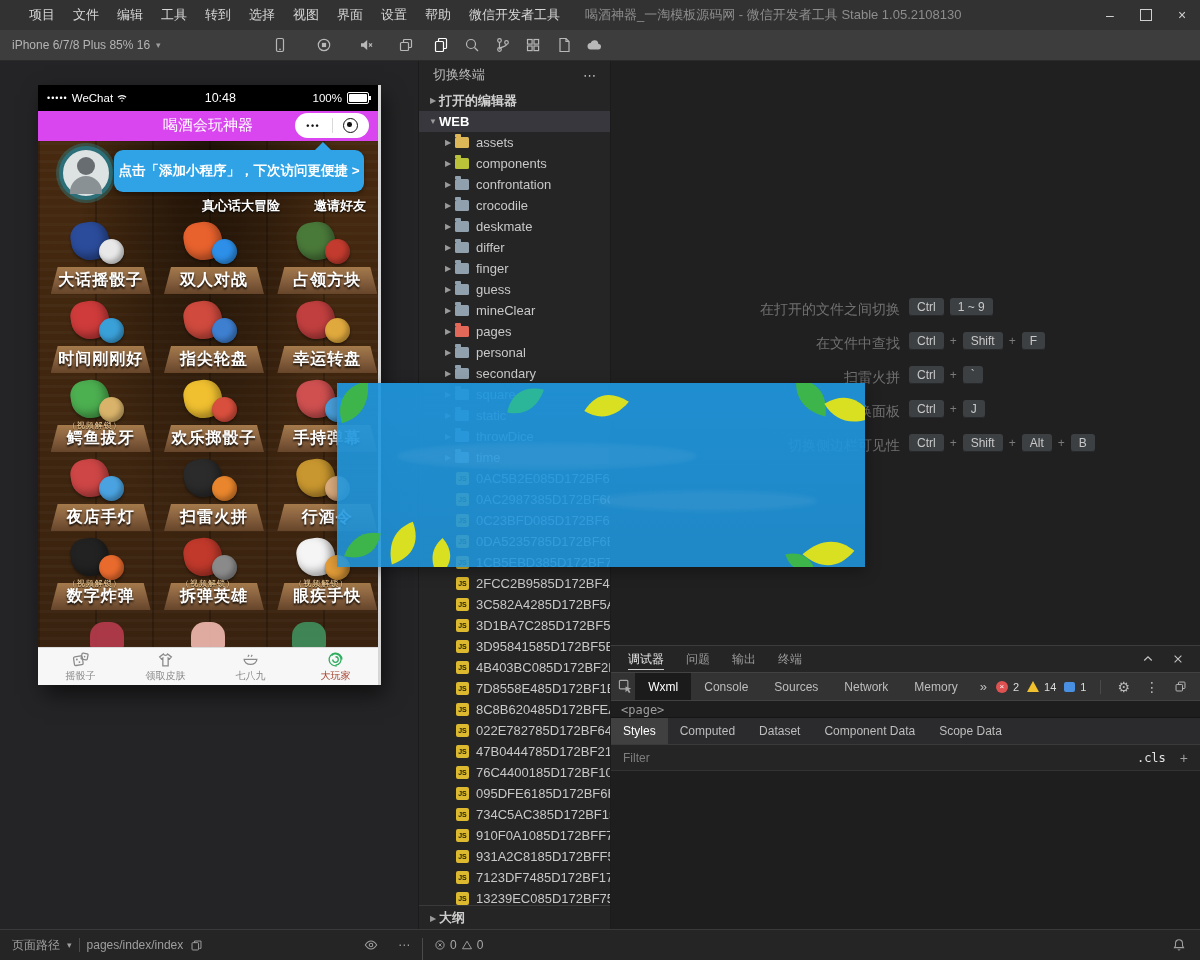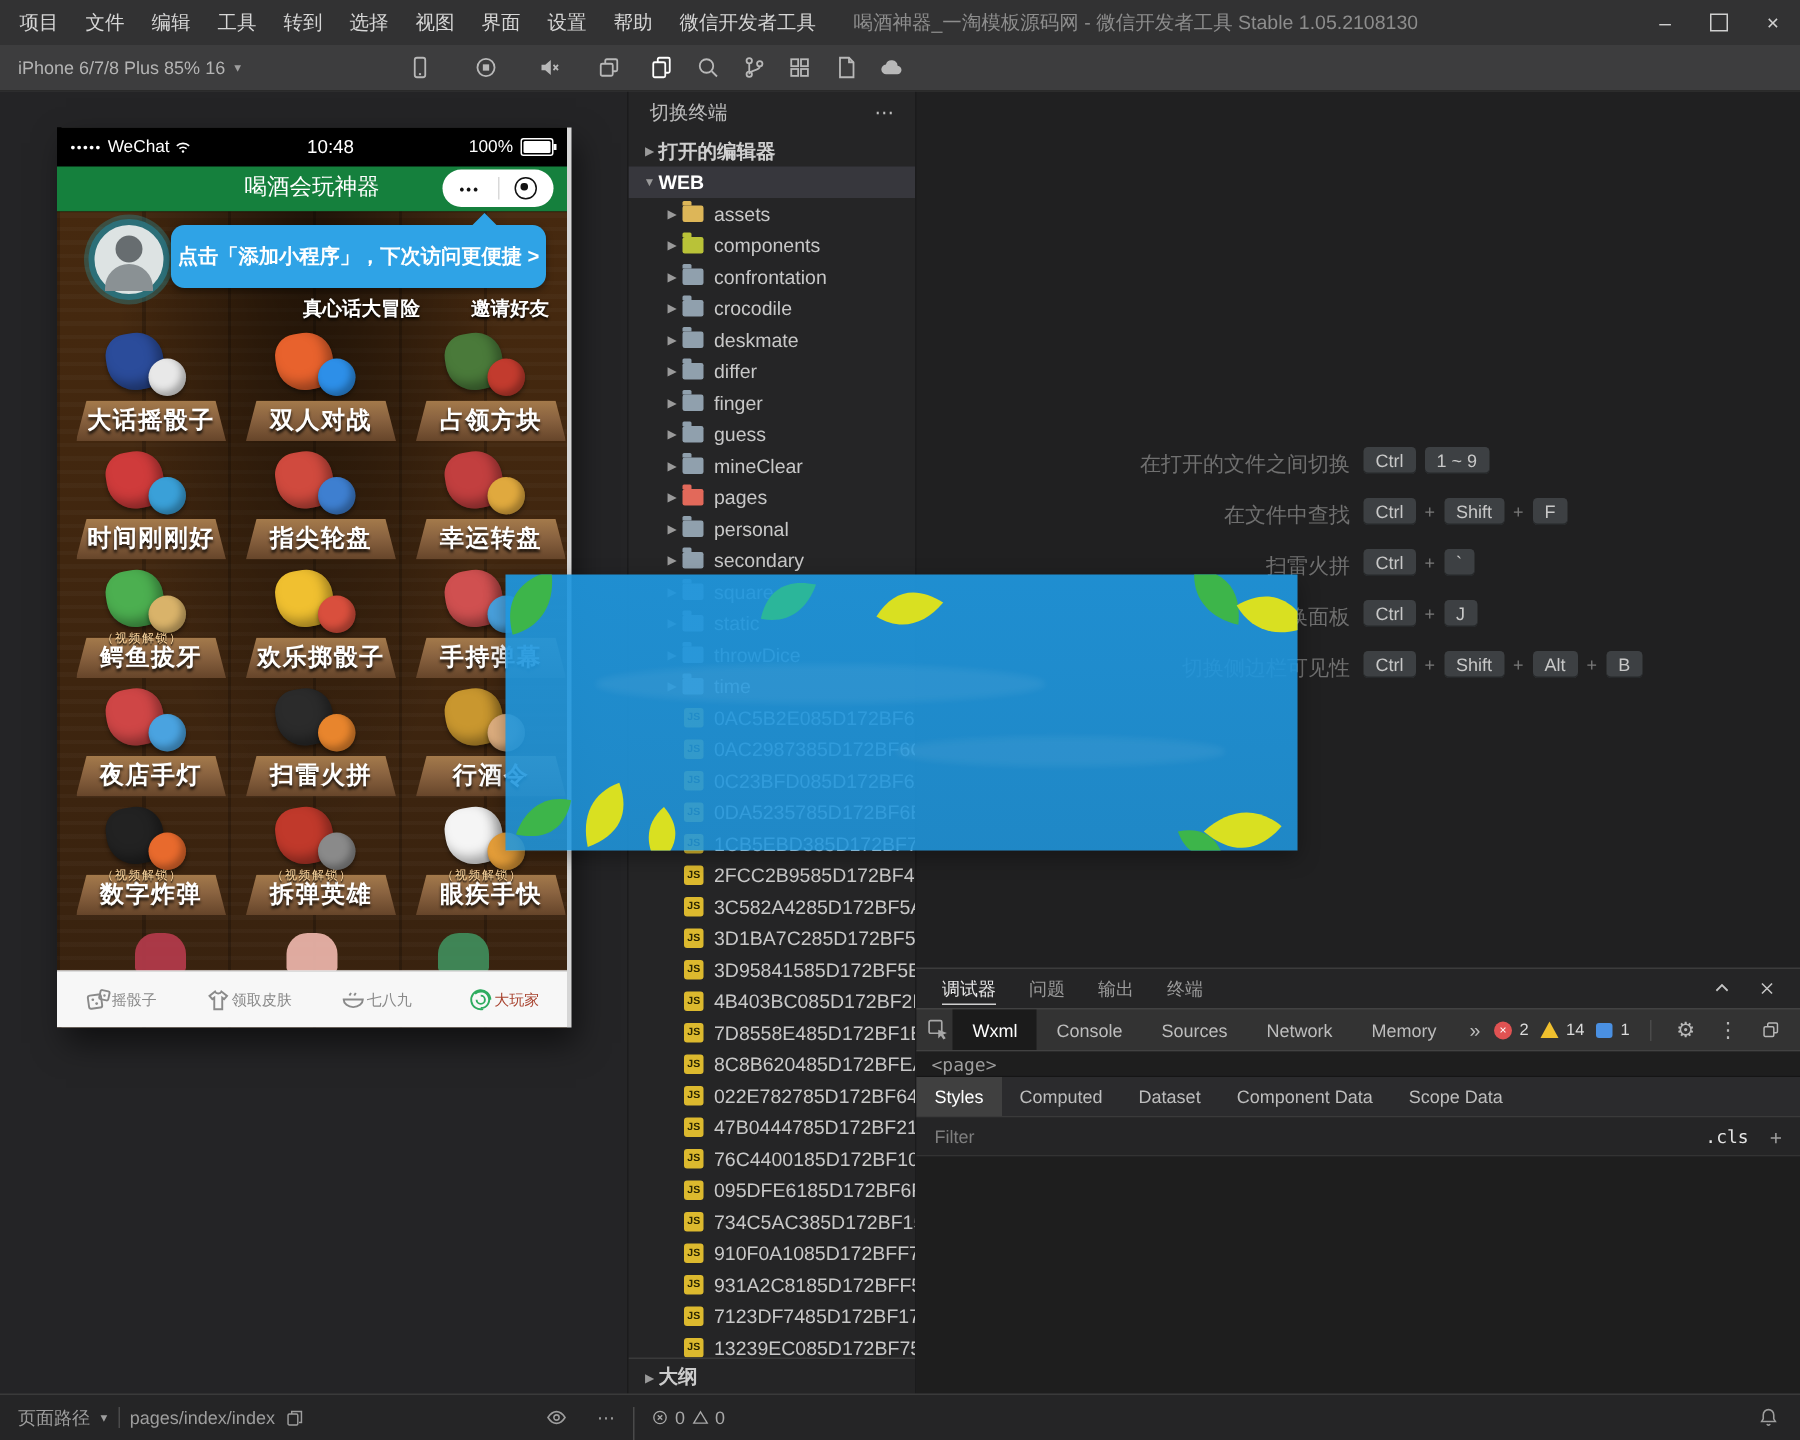--- a/index.html
+++ b/index.html
@@ -2,21 +2,21 @@
 <html><head>
 <meta charset="utf-8">
 <style>
   html,body{margin:0;padding:0;width:1200px;height:960px;overflow:hidden;
     background:#1e1e1e;font-family:"Liberation Sans","DejaVu Sans",sans-serif;
     -webkit-font-smoothing:antialiased;color:#ccc;position:relative;}
   svg{display:block}
   
   .titlebar{position:absolute;top:0;left:0;right:0;height:30px;background:#323233;
     display:flex;align-items:center;z-index:50;}
-  .menus{display:flex;padding-left:4px;}
+  .menus{display:flex;padding-left:20px;}
   .menu-item{padding:0 9px;font-size:13px;color:#d6d6d6;line-height:30px;cursor:default;}
   .win-title{color:#8d8d8d;font-size:13px;margin-left:16px;white-space:nowrap;overflow:hidden;}
   .win-controls{margin-left:auto;display:flex;height:30px;}
   .win-btn{width:36px;height:30px;display:flex;align-items:center;justify-content:center;color:#d0d0d0;font-size:14px;}
   .max-glyph{width:10px;height:10px;border:1px solid #d0d0d0;}
   
   .toolbar{position:absolute;top:30px;left:0;right:0;height:30px;background:#3d3d3e;
     border-bottom:1px solid #2a2a2a;z-index:45;}
   .device-select{position:absolute;left:12px;top:0;height:30px;display:flex;align-items:center;
     gap:6px;font-size:12px;color:#b4b4b4;}
@@ -26,21 +26,21 @@
   .sim-region{position:absolute;top:60px;left:0;width:418px;bottom:30px;background:#242426;}
   .phone{position:absolute;left:38px;top:25px;width:340px;height:600px;background:#000;
     box-shadow:3px 0 0 rgba(235,235,235,.9),6px 10px 20px rgba(0,0,0,.55);}
   .p-status{height:26px;background:#000;display:flex;align-items:center;padding:0 9px;
     color:#fff;font-size:11.5px;}
   .p-status .mid{flex:1;text-align:center;font-size:12.5px;}
   .sig-dots{letter-spacing:1px;font-size:9px;margin-right:4px;}
   .battery{width:20px;height:10px;border:1px solid #fff;border-radius:2px;margin-left:5px;position:relative;}
   .battery::before{content:"";position:absolute;inset:1px;background:#fff;border-radius:1px;}
   .battery::after{content:"";position:absolute;right:-3px;top:2.5px;width:2px;height:4px;background:#fff;}
-  .p-nav{height:30px;background:#15803d;position:relative;}
+  .p-nav{height:30px;background:#d946ef;position:relative;}
   .p-title{text-align:center;color:#fff;font-size:15px;line-height:28px;}
   .capsule{position:absolute;right:9px;top:2px;width:74px;height:25px;background:#fff;
     border-radius:13px;display:flex;align-items:center;}
   .cap-dots{flex:1;text-align:center;color:#111;font-size:9px;letter-spacing:1.5px;font-weight:bold;}
   .cap-div{width:1px;height:15px;background:#d9d9d9;}
   .cap-rec{flex:1;display:flex;align-items:center;justify-content:center;}
   .cap-rec i{width:13px;height:13px;border:1.6px solid #111;border-radius:50%;position:relative;}
   .cap-rec i::after{content:"";position:absolute;left:3px;top:3px;width:4.6px;height:4.6px;border-radius:50%;background:#111;}
   .p-content{position:absolute;top:56px;left:0;right:0;bottom:0;overflow:hidden;
     background:
@@ -70,21 +70,21 @@
     clip-path:polygon(7% 0,93% 0,100% 100%,0 100%);display:flex;align-items:center;justify-content:center;
     box-shadow:0 3px 4px rgba(0,0,0,.5);margin-left:12px;}
   .glabel{color:#fff;font-weight:bold;font-size:16px;letter-spacing:1px;text-shadow:0 2px 2px rgba(0,0,0,.85);}
   .gbadge{position:absolute;bottom:21px;left:0;right:0;text-align:center;font-size:8px;
     color:#ffd9a0;letter-spacing:1px;text-shadow:0 1px 1px #000;z-index:2;}
   .row6{position:absolute;top:469px;left:0;right:0;height:38px;display:flex;
     justify-content:space-around;align-items:flex-end;padding:0 18px;}
   .fig{width:34px;height:26px;border-radius:14px 14px 3px 3px;opacity:.95;}
   .tabbar{position:absolute;left:0;right:0;bottom:0;height:37px;background:#f7f7f7;
     border-top:1px solid #dcdcdc;display:flex;}
-  .tab-item{flex:1;display:flex;flex-direction:row;align-items:center;justify-content:center;
+  .tab-item{flex:1;display:flex;flex-direction:column;align-items:center;justify-content:center;
     gap:1px;font-size:10px;color:#8a8a8a;}
   .tab-item svg{width:17px;height:17px;}
   .tab-item.accent{color:#a8432f;}
   .tab-item.accent svg{color:#2eac5f;}
   
   .sidebar{position:absolute;top:60px;left:418px;width:192px;bottom:30px;background:#252526;
     border-left:1px solid #1b1b1c;font-size:13px;overflow:hidden;}
   .ex-header{height:30px;display:flex;align-items:center;padding:0 14px;color:#bbbbbb;}
   .ex-more{margin-left:auto;color:#bdbdbd;letter-spacing:1px;font-size:13px;}
   .tree-row{height:21px;display:flex;align-items:center;color:#c8c8c8;white-space:nowrap;cursor:default;}

